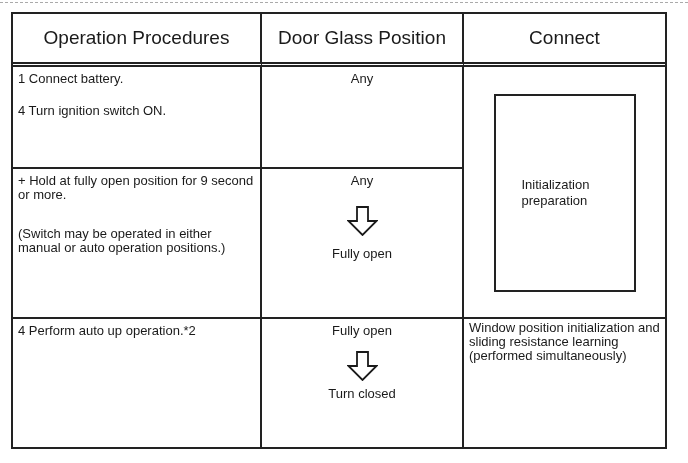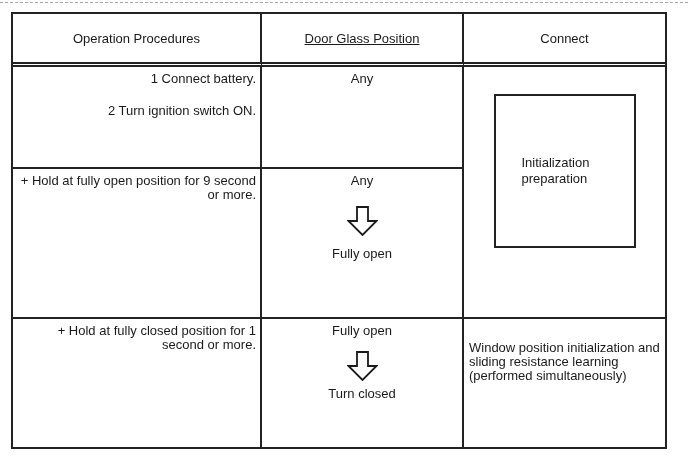--- a/index.html
+++ b/index.html
@@ -38,74 +38,74 @@
     grid-template-rows: 53px 102px 150px 1fr;
   }
   .cell { box-sizing: border-box; overflow: hidden; }
   .bR { border-right: 2px solid #222222; }
   .bB { border-bottom: 2px solid #222222; }
   .head {
     border-bottom: 5px double #222222;
     display: flex;
     align-items: center;
     justify-content: center;
-    font-size: 13px;
+    font-size: 19px;
   }
   .r1c1 { grid-column: 1; grid-row: 1; }
-  .r1c2 { grid-column: 2; grid-row: 1; text-decoration: underline; }
+  .r1c2 { grid-column: 2; grid-row: 1; }
   .r1c3 { grid-column: 3; grid-row: 1; }
   .r2c1 { grid-column: 1; grid-row: 2; }
   .r2c2 { grid-column: 2; grid-row: 2; }
   .r2c3 { grid-column: 3; grid-row: 2 / span 2; }
   .r3c1 { grid-column: 1; grid-row: 3; }
   .r3c2 { grid-column: 2; grid-row: 3; }
   .r4c1 { grid-column: 1; grid-row: 4; }
   .r4c2 { grid-column: 2; grid-row: 4; }
   .r4c3 { grid-column: 3; grid-row: 4; }
   .ops {
     padding: 5px 4px 0 5px;
     font-size: 13px;
     line-height: 14px;
   }
-  .ops p { margin: 0 0 18px 0; text-align: right; }
+  .ops p { margin: 0 0 18px 0; }
   .ops p.extra-gap { margin-top: 25px; }
   .door {
     display: flex;
     flex-direction: column;
     align-items: center;
     padding-top: 5px;
     font-size: 13px;
     line-height: 14px;
     text-align: left;
   }
   .arrow-icon { display: block; }
   .r3c2 .arrow-icon { margin-top: 18px; }
   .r3c2 .pos-end   { margin-top: 11px; }
   .r4c2 .arrow-icon { margin-top: 13px; }
   .r4c2 .pos-end   { margin-top: 6px; }
   .purpose-span { padding-top: 27px; }
   .prep-box {
     width: 142px;
-    height: 154px;
+    height: 198px;
     box-sizing: border-box;
     border: 2px solid #222222;
     margin: 0 auto;
     display: flex;
     align-items: center;
     justify-content: center;
   }
   .prep-box span {
     display: inline-block;
     width: 86px;
     font-size: 13px;
     line-height: 16px;
     text-align: left;
   }
   .purpose-text {
-    padding: 22px 4px 0 5px;
+    padding: 2px 4px 0 5px;
     font-size: 13px;
     line-height: 14px;
   }
   .purpose-text p { margin: 0; }
 </style>
 </head>
 <body>
 
 <div class="page">
   <div class="top-rule"></div>
@@ -117,44 +117,45 @@
     </div>
     <div class="cell head bR r1c2">
       <span>Door Glass Position</span>
     </div>
     <div class="cell head r1c3">
       <span>Connect</span>
     </div>
 
     <div class="cell ops bR bB r2c1">
       <p>1 Connect battery.</p>
-      <p>2 Turn ignition switch ON.</p>
+      <p>4 Turn ignition switch ON.</p>
     </div>
     <div class="cell door bR bB r2c2">
       <div class="pos-start">Any</div>
     </div>
     <div class="cell purpose-span bB r2c3">
       <div class="prep-box">
         <span>Initialization preparation</span>
       </div>
     </div>
 
     <div class="cell ops bR bB r3c1">
       <p>+ Hold at fully open position for 9 second or more.</p>
+      <p class="extra-gap">(Switch may be operated in either manual or auto operation positions.)</p>
     </div>
     <div class="cell door bR bB r3c2">
       <div class="pos-start">Any</div>
       <svg class="arrow-icon" width="31" height="30" viewBox="0 0 31 30">
         <polygon points="10,1 21,1 21,15 29.5,15 15.5,29 1.5,15 10,15" fill="#ffffff" stroke="#1a1a1a" stroke-width="1.8" stroke-linejoin="miter"></polygon>
       </svg>
       <div class="pos-end">Fully open</div>
     </div>
 
     <div class="cell ops bR r4c1">
-      <p>+ Hold at fully closed position for 1 second or more.</p>
+      <p>4 Perform auto up operation.*2</p>
     </div>
     <div class="cell door bR r4c2">
       <div class="pos-start">Fully open</div>
       <svg class="arrow-icon" width="31" height="30" viewBox="0 0 31 30">
         <polygon points="10,1 21,1 21,15 29.5,15 15.5,29 1.5,15 10,15" fill="#ffffff" stroke="#1a1a1a" stroke-width="1.8" stroke-linejoin="miter"></polygon>
       </svg>
       <div class="pos-end">Turn closed</div>
     </div>
     <div class="cell purpose-text r4c3">
       <p>Window position initialization and sliding resistance learning (performed simultaneously)</p>

